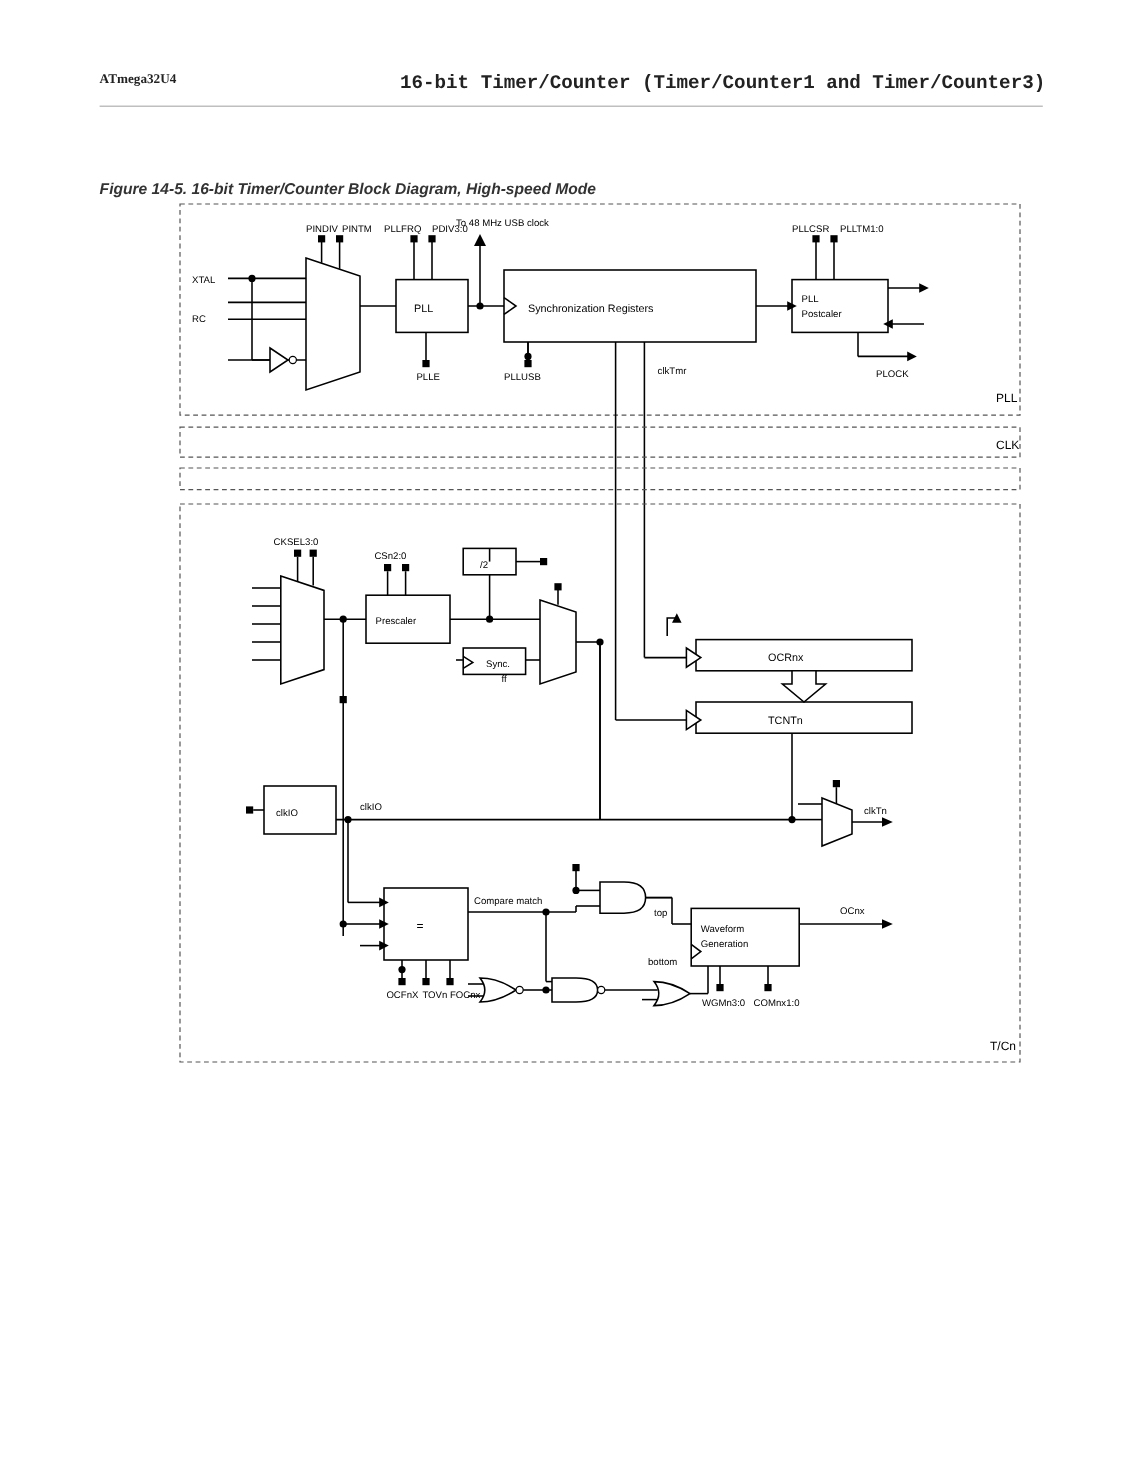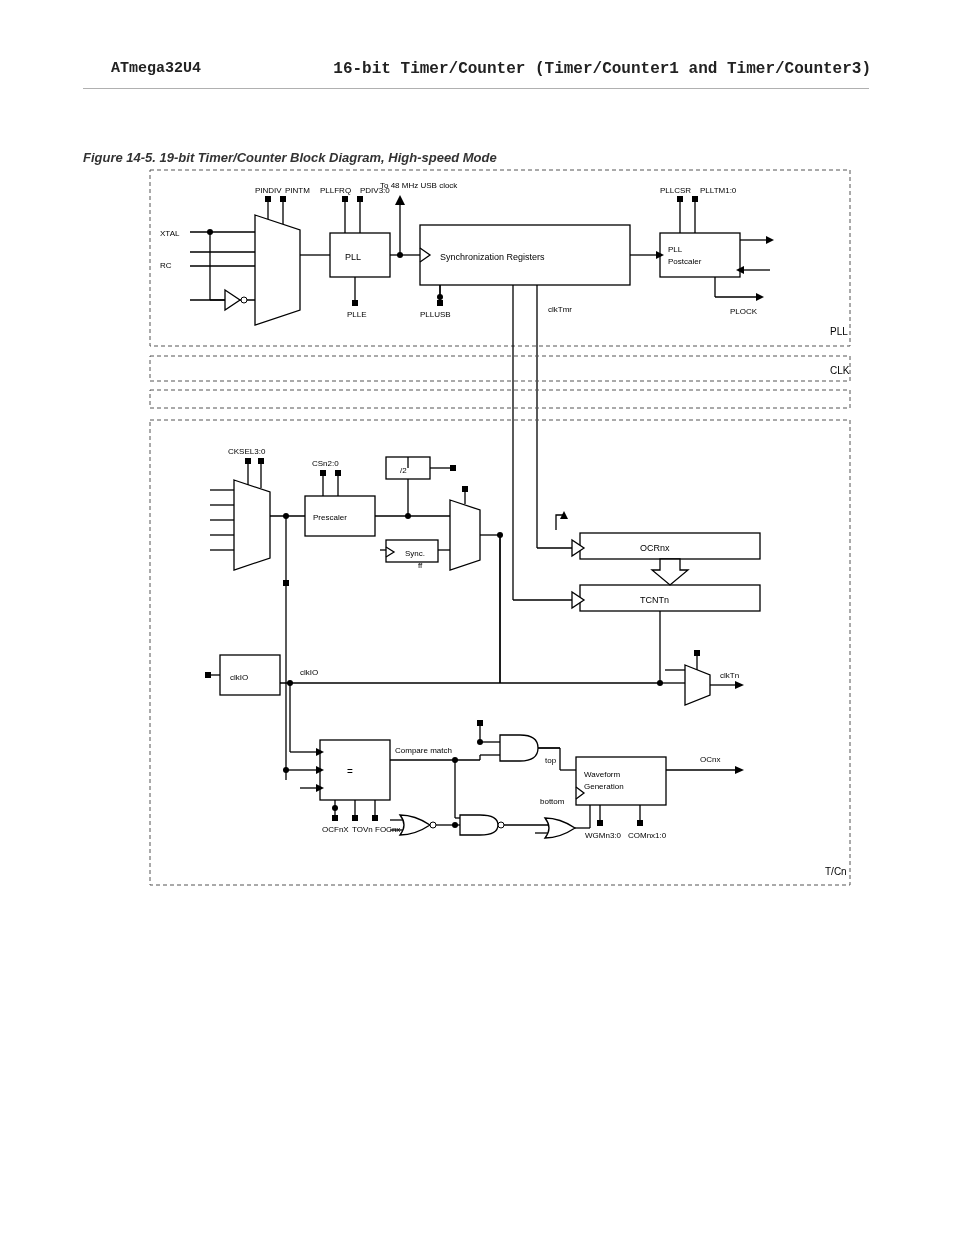--- a/index.html
+++ b/index.html
@@ -20,25 +20,24 @@
     left: 83px;
     top: 88px;
     width: 786px;
     height: 1px;
     background: #b0b0b0;
   }
   .hdr-left {
     position: absolute;
     left: 83px;
     top: 60px;
-    font-size: 15px;
+    font-size: 11px;
     font-weight: bold;
-    font-family: Liberation Mono, monospace;
+    font-family: Liberation Serif, serif;
     color: #222;
-    margin-left: 28px;
   }
   .hdr-right {
     position: absolute;
     right: 83px;
     top: 60px;
     font-size: 16px;
     font-weight: bold;
     font-family: Liberation Mono, monospace;
     color: #222;
   }
@@ -94,21 +93,21 @@
     fill: #000;
   }
 </style>
 </head>
 <body>
 <div class="page">
 
 <div class="header-rule"></div>
 <div class="hdr-left">ATmega32U4</div>
 <div class="hdr-right">16-bit Timer/Counter (Timer/Counter1 and Timer/Counter3)</div>
-<div class="fig-caption">Figure 14-5. 19-bit Timer/Counter Block Diagram, High-speed Mode</div>
+<div class="fig-caption">Figure 14-5. 16-bit Timer/Counter Block Diagram, High-speed Mode</div>
 
 <svg width="954" height="1235">
 
   <rect class="dashbox" x="150" y="170" width="700" height="176"></rect>
   <text class="med" x="830" y="335">PLL</text>
 
   <text class="tiny" x="160" y="236">XTAL</text>
   <text class="tiny" x="160" y="268">RC</text>
 
   <polygon class="solidbox" points="255,215 300,230 300,310 255,325"></polygon>

